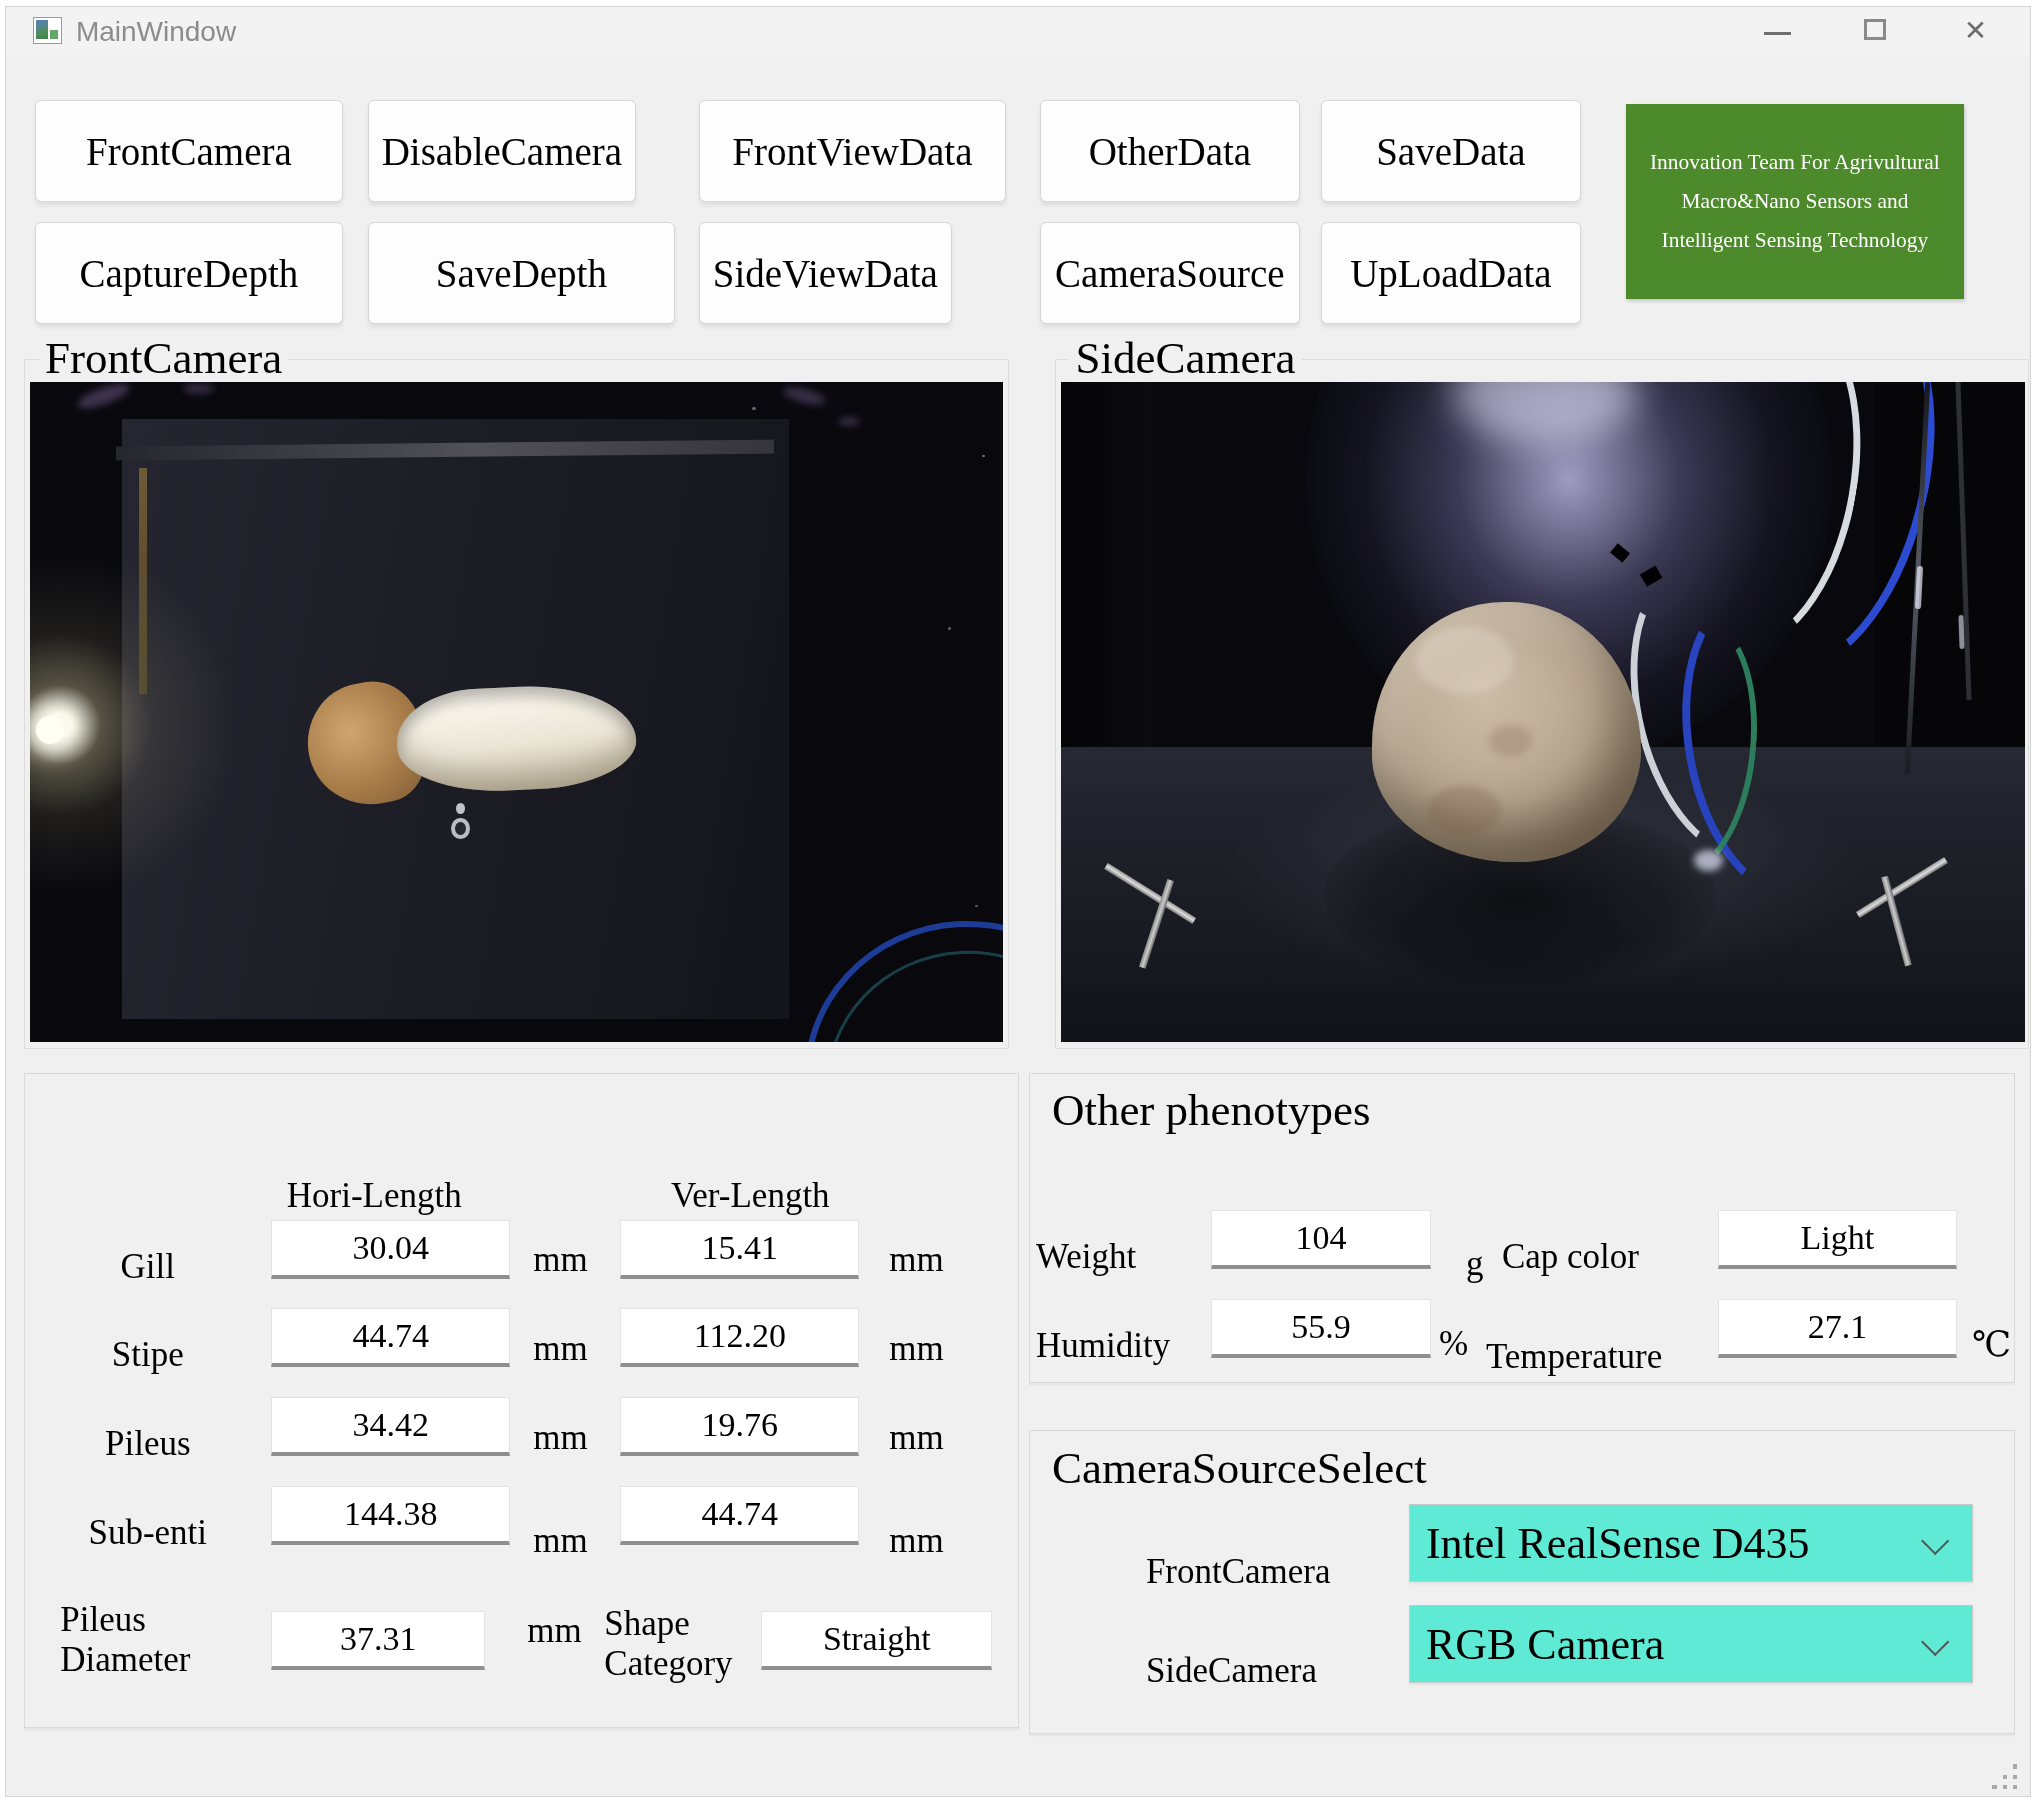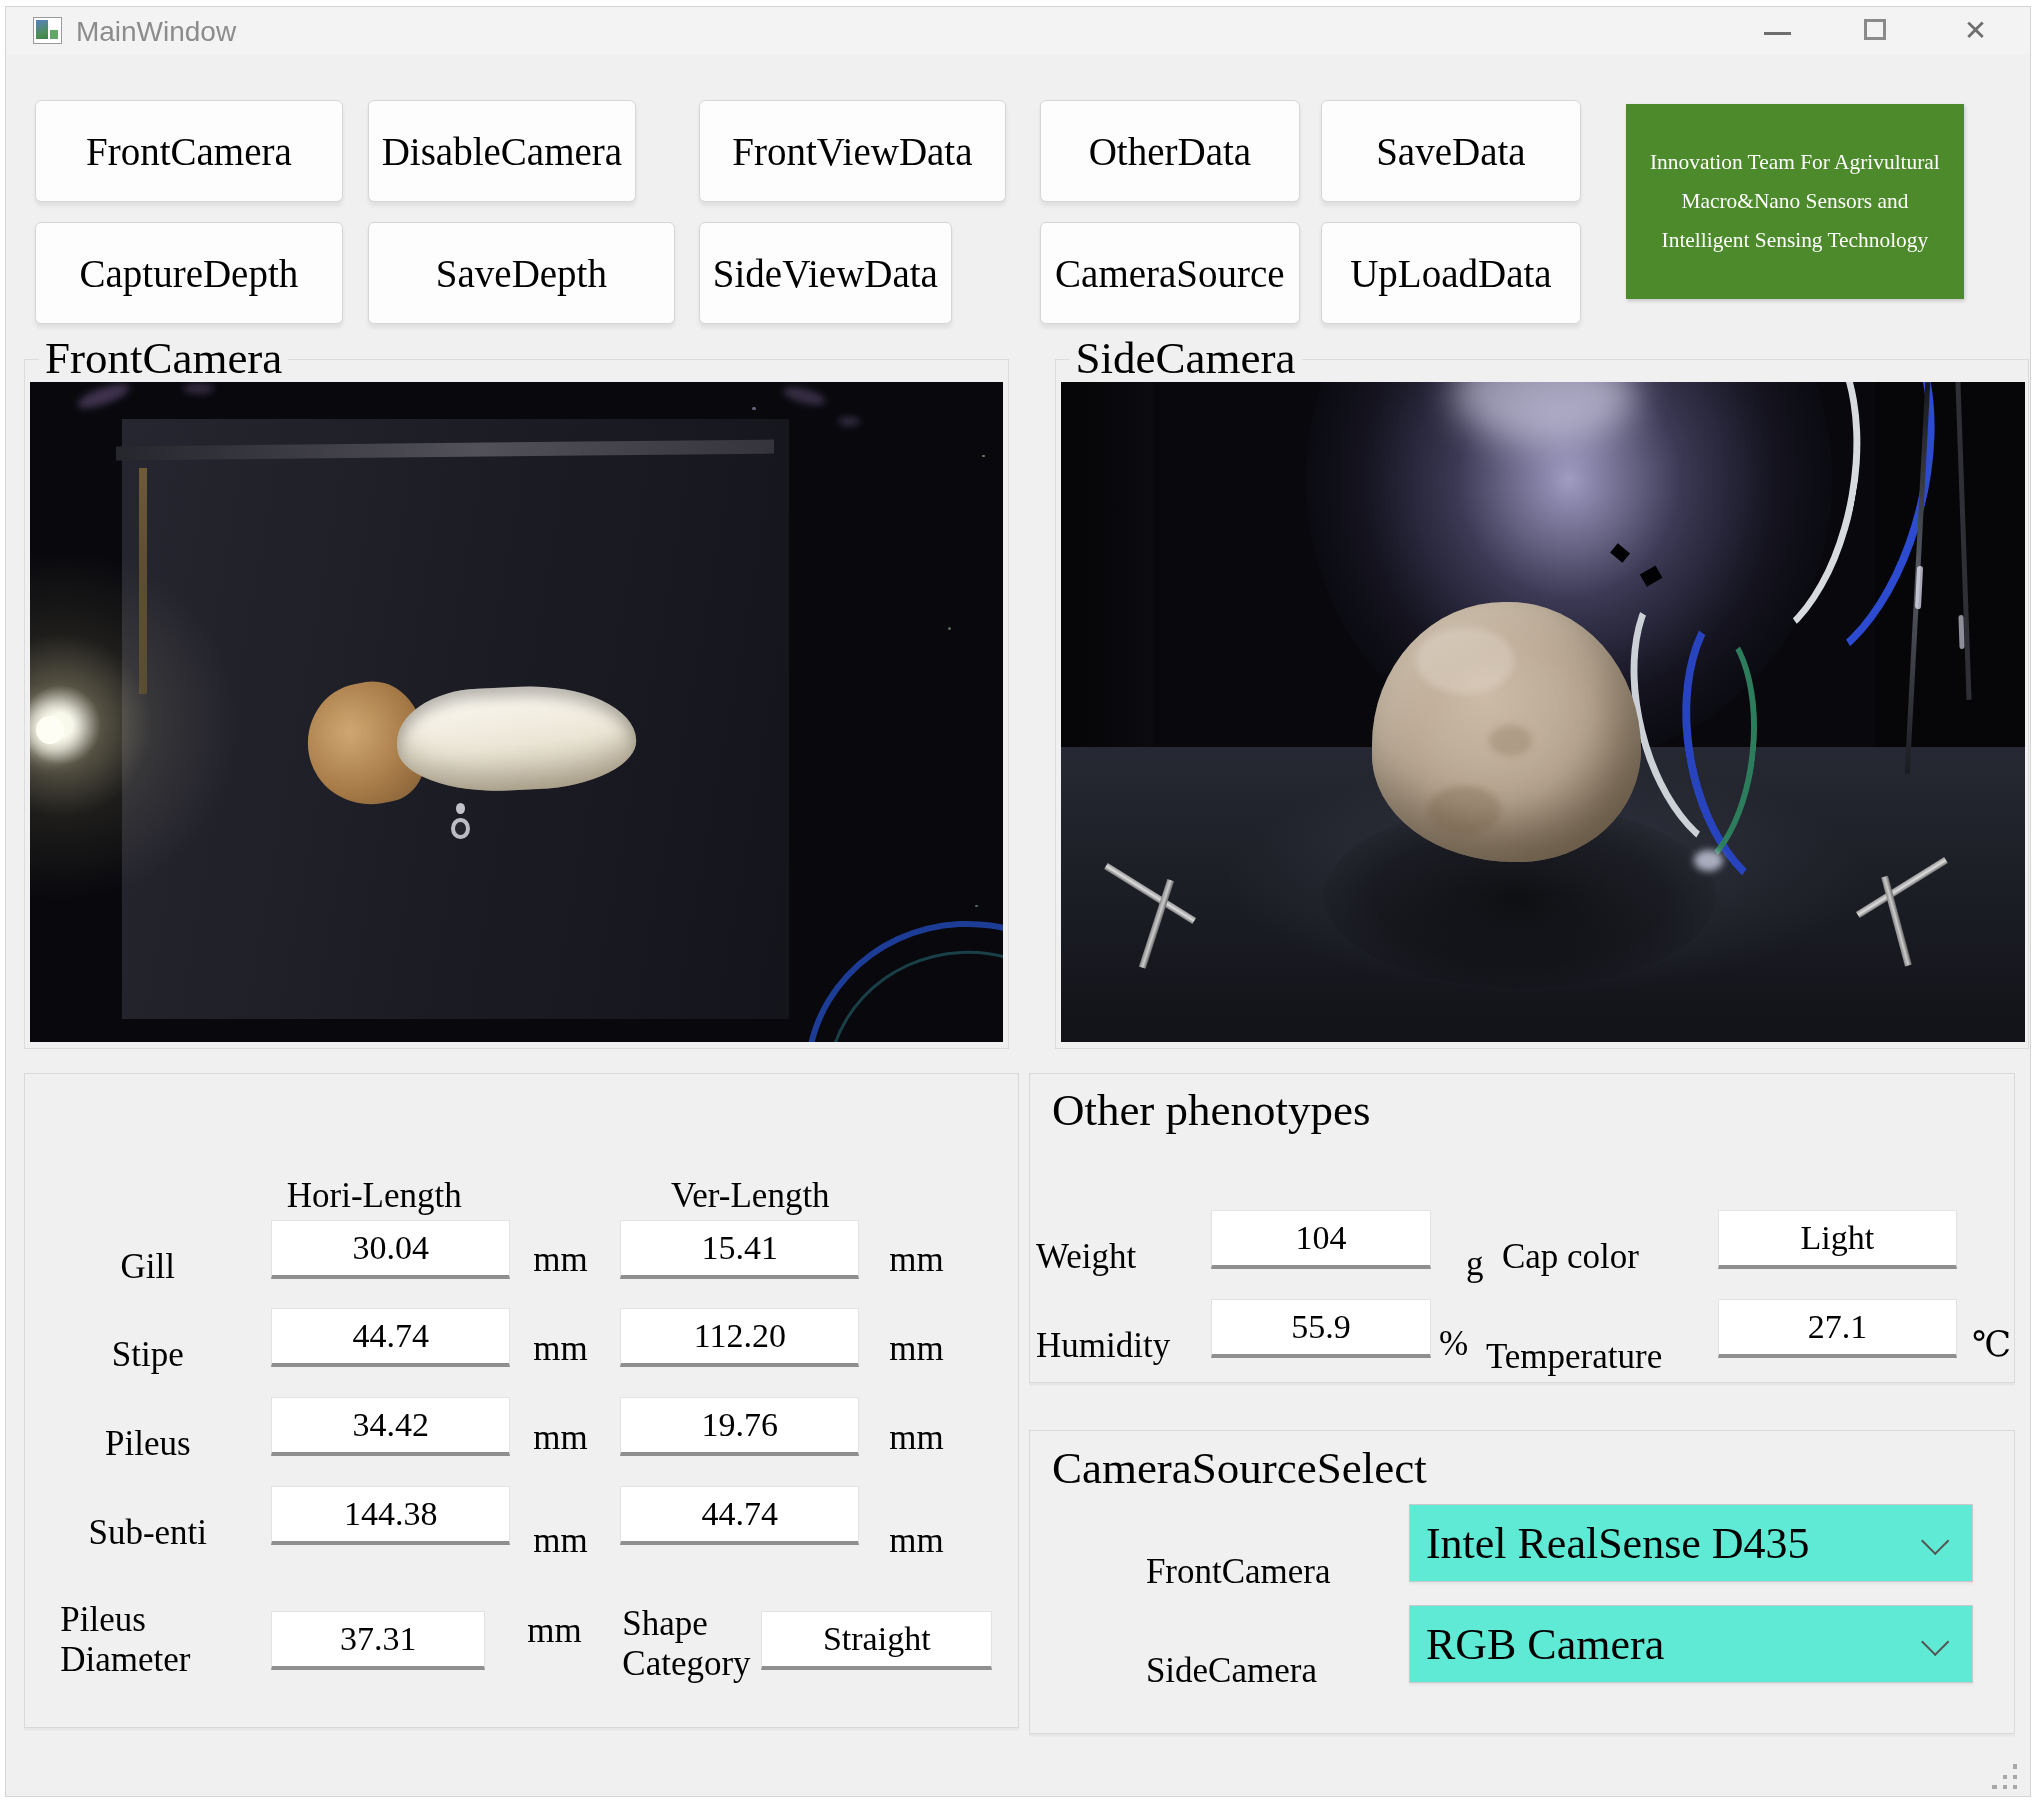--- a/index.html
+++ b/index.html
@@ -228,21 +228,21 @@
     <div class="unit" style="left:508px;top:447px;">mm</div>
     <input class="field" style="left: 595px; top: 412px; width: 239px; height: 59px;" value="44.74">
     <div class="unit" style="left:864px;top:447px;">mm</div>
 
     <div class="lbl2" style="left:35px;top:526px;">
       <div>Pileus</div>
       <div>Diameter</div>
     </div>
     <input class="field" style="left: 246px; top: 537px; width: 214px; height: 59px;" value="37.31">
     <div class="unit" style="left:502px;top:537px;">mm</div>
-    <div class="lbl2" style="left:597px;top:530px;font-family:Liberation Serif, serif;">
+    <div class="lbl2" style="left:579px;top:530px;font-family:Liberation Serif, serif;">
       <div>Shape</div>
       <div>Category</div>
     </div>
     <input class="field" style="left: 736px; top: 537px; width: 231px; height: 59px;" value="Straight">
   </div>
 
   <div class="panel" style="left:1023px;top:1066px;width:986px;height:310px;">
     <div class="panel-title" style="left:22px;top:9.8px;">Other phenotypes</div>
     <div class="lbl" style="left:6.1px;top:147px;">Weight</div>
     <input class="field" style="left: 181px; top: 136px; width: 220px; height: 59px;" value="104">

